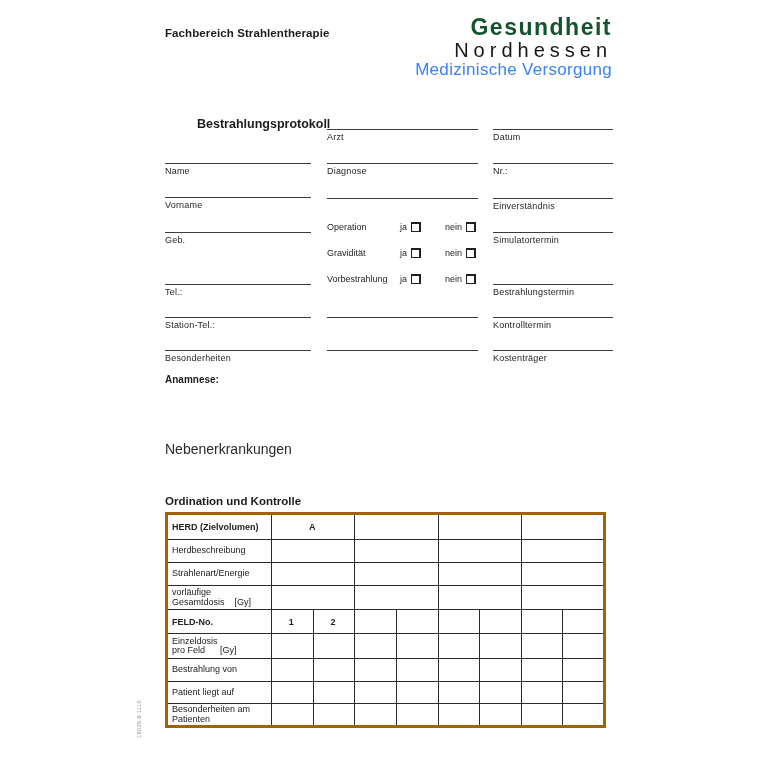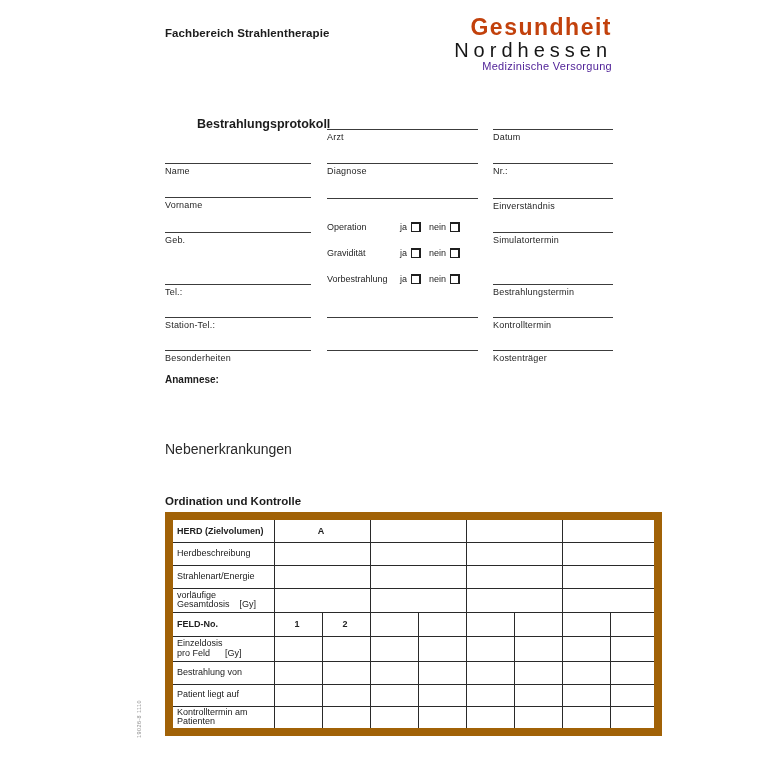--- a/index.html
+++ b/index.html
@@ -4,44 +4,44 @@
 <style>
   html,body{margin:0;padding:0;}
   body{
     width:760px;height:760px;background:#ffffff;position:relative;
     font-family:"Liberation Sans",sans-serif;color:#1c1c1c;overflow:hidden;
   }
   .abs{position:absolute;}
   
   .dept{left:165px;top:27px;font-size:11.5px;font-weight:bold;letter-spacing:.1px;}
   .logo{top:16px;right:148px;text-align:right;line-height:1;}
-  .logo-top{font-size:23px;font-weight:bold;letter-spacing:1.5px;color:#c2410c;}
+  .logo-top{font-size:23px;font-weight:bold;letter-spacing:1.5px;color:#14532d;}
   .logo-nord{font-size:20px;font-weight:400;letter-spacing:5px;color:#161616;margin-top:1px;margin-left:12px;}
   .logo-sub{font-size:12.5px;color:#8d8d8d;letter-spacing:.3px;line-height:1.18;margin-top:2px;}
-  .logo-sub2{font-size:11px;color:#4c1d95;letter-spacing:.3px;line-height:1.18;}
+  .logo-sub2{font-size:17px;color:#3b82f6;letter-spacing:.3px;line-height:1.18;}
   
   .form-title{left:165px;top:117px;font-size:12.5px;font-weight:bold;padding-left:32px;}
   .anamnese{left:165px;top:374px;font-size:10px;font-weight:bold;}
   .neben{left:165px;top:441px;font-size:14px;color:#2a2a2a;}
   .ord-title{left:165px;top:495px;font-size:11.5px;font-weight:bold;}
   
   .field{position:absolute;}
   .write{height:14px;border-bottom:1px solid #3c3c3c;}
   .flabel{font-size:9px;color:#262626;padding-top:1.5px;letter-spacing:.2px;white-space:nowrap;}
   .c1{left:165px;width:146px;}
   .c2{left:327px;width:151px;}
   .c3{left:493px;width:120px;}
   
   .cbrow{position:absolute;left:327px;width:153px;height:13px;display:flex;align-items:center;font-size:9px;color:#262626;}
   .cbrow .cbl{width:73px;flex:none;}
   .box{width:7px;height:7px;flex:none;border:1px solid #1f1f1f;border-top-width:2px;border-right-width:2px;margin-left:4px;background:#fff;}
-  .nein{margin-left:8px;}
+  .nein{margin-left:24px;}
   
   .ordtable{position:absolute;left:165px;top:512px;}
-  table{border-collapse:collapse;table-layout:fixed;width:497px;font-size:9px;color:#222;border:8px solid #a16207;}
+  table{border-collapse:collapse;table-layout:fixed;width:441px;font-size:9px;color:#222;border:3px solid #a16207;}
   td{border:1px solid #2a2a2a;padding:1px 2px 1px 4px;vertical-align:middle;overflow:hidden;}
   td.ctr{text-align:center;padding-left:0;}
   td.bold{font-weight:bold;}
   .lbl2{line-height:9.5px;}
   tr.h26{height:26px;} tr.h23{height:23px;} tr.h24{height:24px;} tr.h22{height:22px;} tr.h25{height:25px;margin-left:20px;}
   
   .fcode{left:136px;top:700px;font-size:5.5px;color:#8f8f8f;writing-mode:vertical-rl;transform:rotate(180deg);letter-spacing:.4px;}
 </style>
 </head>
 <body>
@@ -257,21 +257,21 @@
         <td></td>
         <td></td>
         <td></td>
         <td></td>
         <td></td>
         <td></td>
         <td></td>
       </tr>
       <tr class="h23">
         <td>
-              <div class="lbl2">Kontrolltermin am</div>
+              <div class="lbl2">Besonderheiten am</div>
               <div class="lbl2">Patienten</div>
             </td>
         <td></td>
         <td></td>
         <td></td>
         <td></td>
         <td></td>
         <td></td>
         <td></td>
         <td></td>

